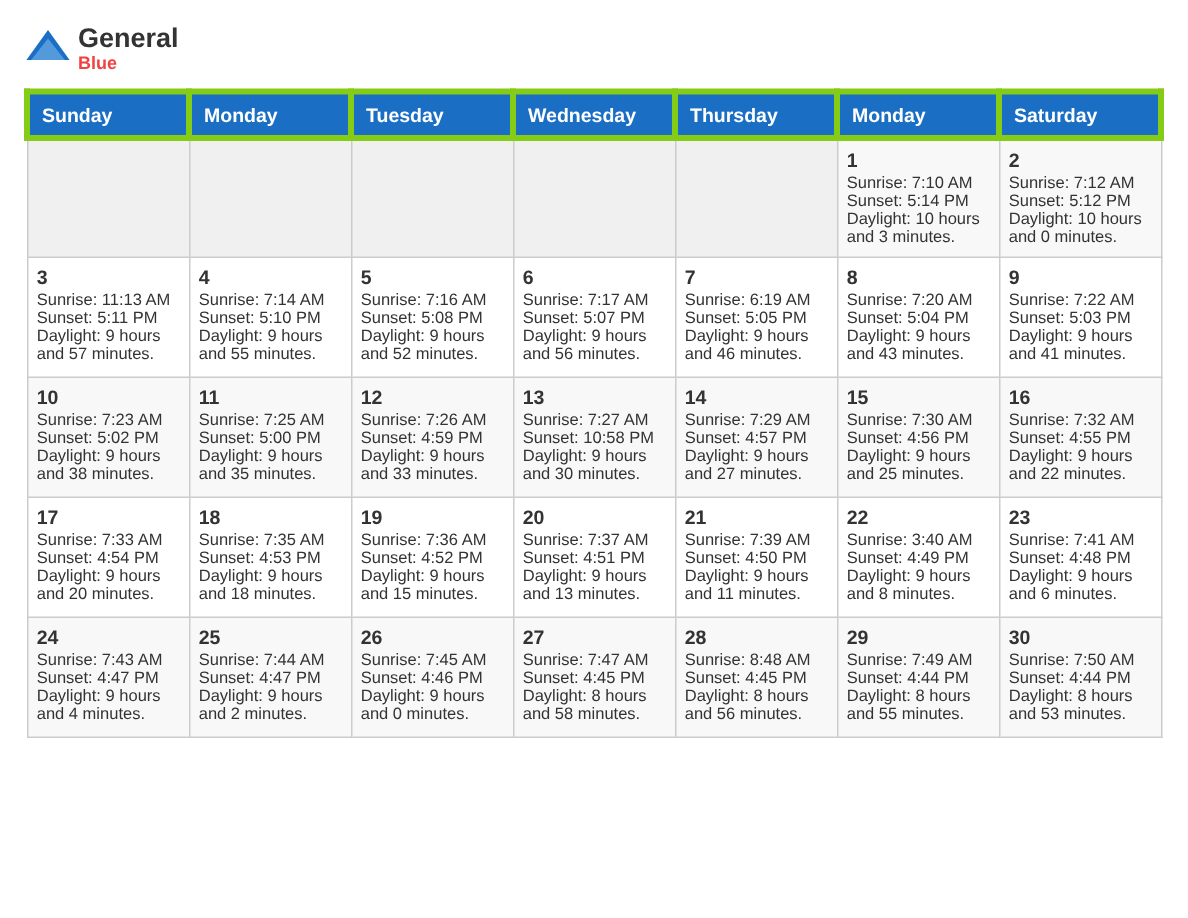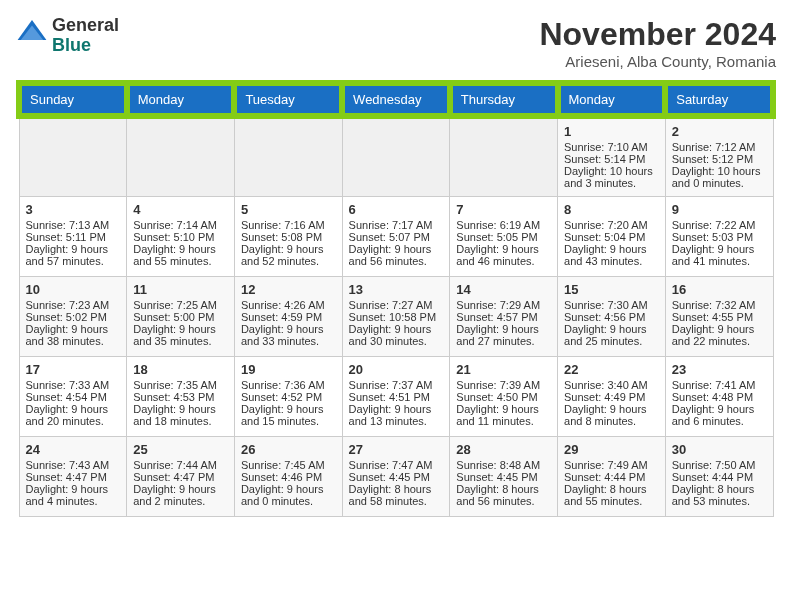--- a/index.html
+++ b/index.html
@@ -23,23 +23,23 @@
       display: flex;
       flex-direction: column;
       line-height: 1.1;
     }
     .logo-general {
       font-size: 18px;
       font-weight: bold;
       color: #333;
     }
     .logo-blue {
-      font-size: 18px;
-      font-weight: bold;
-      color: #0f766e;
+      font-size: 12px;
+      font-weight: bold;
+      color: #ef4444;
     }
     .logo-icon {
       width: 32px;
       height: 32px;
       margin-right: 4px;
     }
     .title-section {
       text-align: right;
     }
     .month-title {
@@ -55,22 +55,22 @@
       width: 100%;
       border-collapse: collapse;
       border: 1px solid #ccc;
     }
     .calendar th {
       background: #1a6fc4;
       color: #fff;
       text-align: left;
       padding: 6px 8px;
       font-size: 13px;
-      font-weight: normal;
-      border: 6px solid #84cc16;
+      font-weight: bold;
+      border: 4px solid #84cc16;
     }
     .calendar td {
       vertical-align: top;
       padding: 5px 6px;
       border: 1px solid #ccc;
       font-size: 11px;
       color: #333;
       width: 14.28%;
       height: 80px;
       background: #fff;
@@ -98,24 +98,20 @@
   <div class="logo">
     <svg class="logo-icon" viewBox="0 0 40 40" xmlns="http://www.w3.org/2000/svg">
       <polygon points="20,5 38,30 2,30" fill="#1a6fc4"></polygon>
       <polygon points="20,12 34,30 6,30" fill="#5599dd"></polygon>
     </svg>
     <div class="logo-text">
       <span class="logo-general">General</span>
       <span class="logo-blue">Blue</span>
     </div>
   </div>
-  <div class="title-section">
-    <div class="month-title">November 2024</div>
-    <div class="location">Arieseni, Alba County, Romania</div>
-  </div>
 </div>
 
 <table class="calendar">
   <thead>
     <tr>
     <th>Sunday</th>
         <th>Monday</th>
         <th>Tuesday</th>
         <th>Wednesday</th>
         <th>Thursday</th>
@@ -141,21 +137,21 @@
           <span class="day-number">2</span>
           <div>Sunrise: 7:12 AM</div>
           <div>Sunset: 5:12 PM</div>
           <div>Daylight: 10 hours</div>
           <div>and 0 minutes.</div>
         </td>
       </tr>
       <tr>
         <td>
           <span class="day-number">3</span>
-          <div>Sunrise: 7:13 AM</div>
+          <div>Sunrise: 11:13 AM</div>
           <div>Sunset: 5:11 PM</div>
           <div>Daylight: 9 hours</div>
           <div>and 57 minutes.</div>
         </td>
         <td>
           <span class="day-number">4</span>
           <div>Sunrise: 7:14 AM</div>
           <div>Sunset: 5:10 PM</div>
           <div>Daylight: 9 hours</div>
           <div>and 55 minutes.</div>
@@ -206,21 +202,21 @@
         </td>
         <td>
           <span class="day-number">11</span>
           <div>Sunrise: 7:25 AM</div>
           <div>Sunset: 5:00 PM</div>
           <div>Daylight: 9 hours</div>
           <div>and 35 minutes.</div>
         </td>
         <td>
           <span class="day-number">12</span>
-          <div>Sunrise: 4:26 AM</div>
+          <div>Sunrise: 7:26 AM</div>
           <div>Sunset: 4:59 PM</div>
           <div>Daylight: 9 hours</div>
           <div>and 33 minutes.</div>
         </td>
         <td>
           <span class="day-number">13</span>
           <div>Sunrise: 7:27 AM</div>
           <div>Sunset: 10:58 PM</div>
           <div>Daylight: 9 hours</div>
           <div>and 30 minutes.</div>

